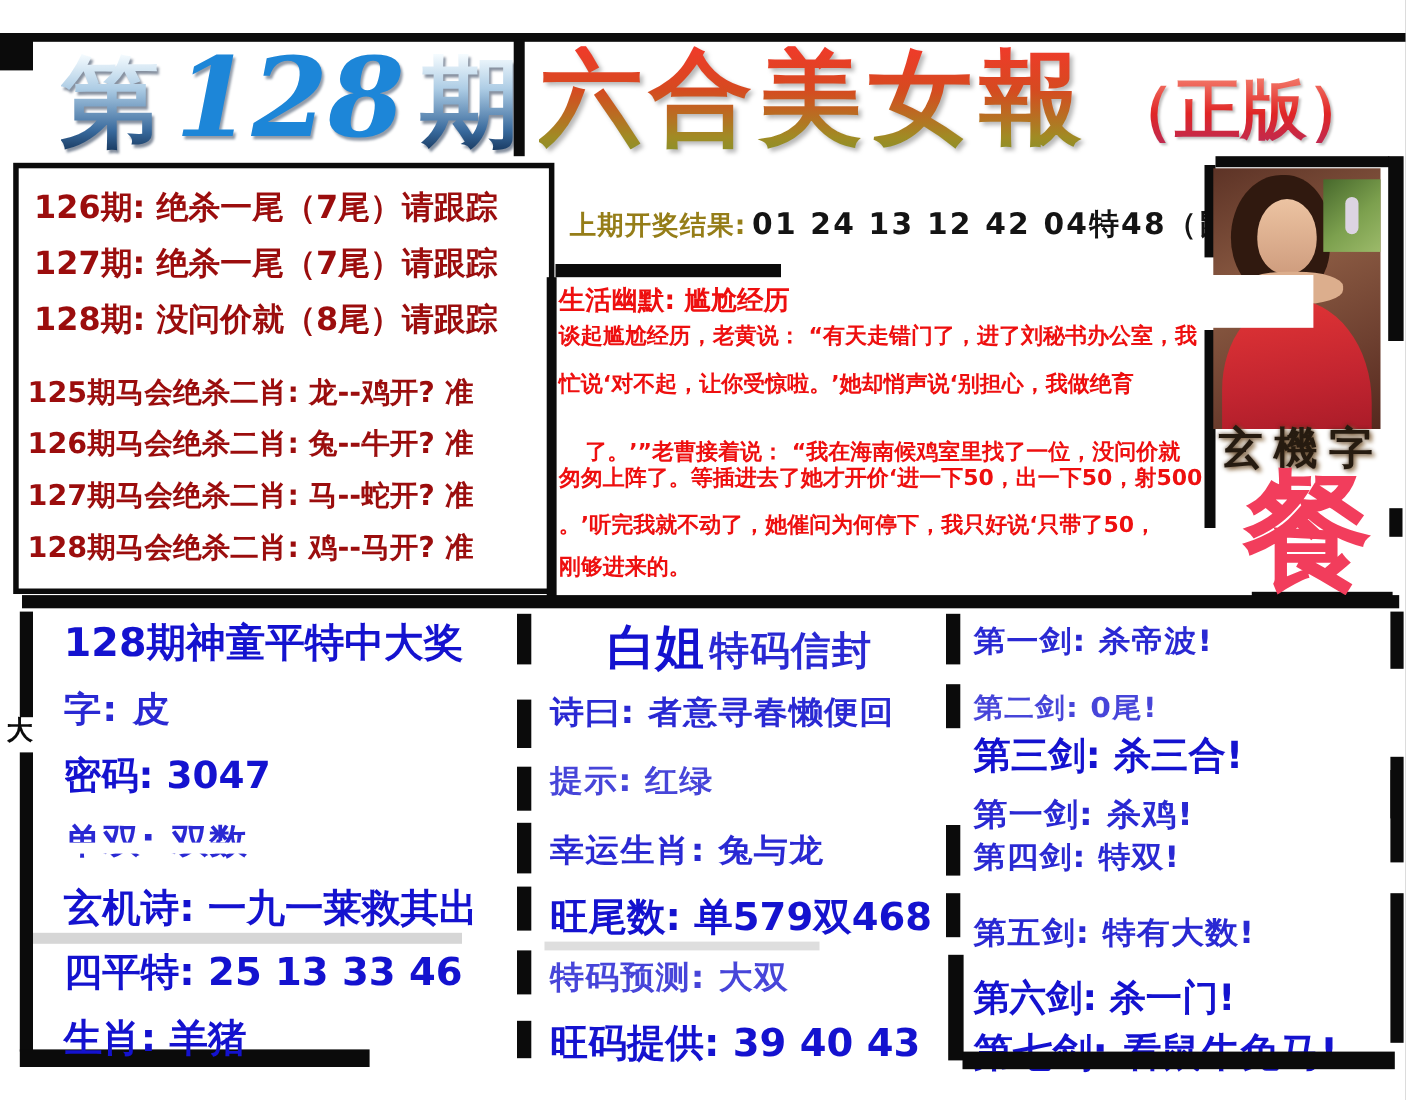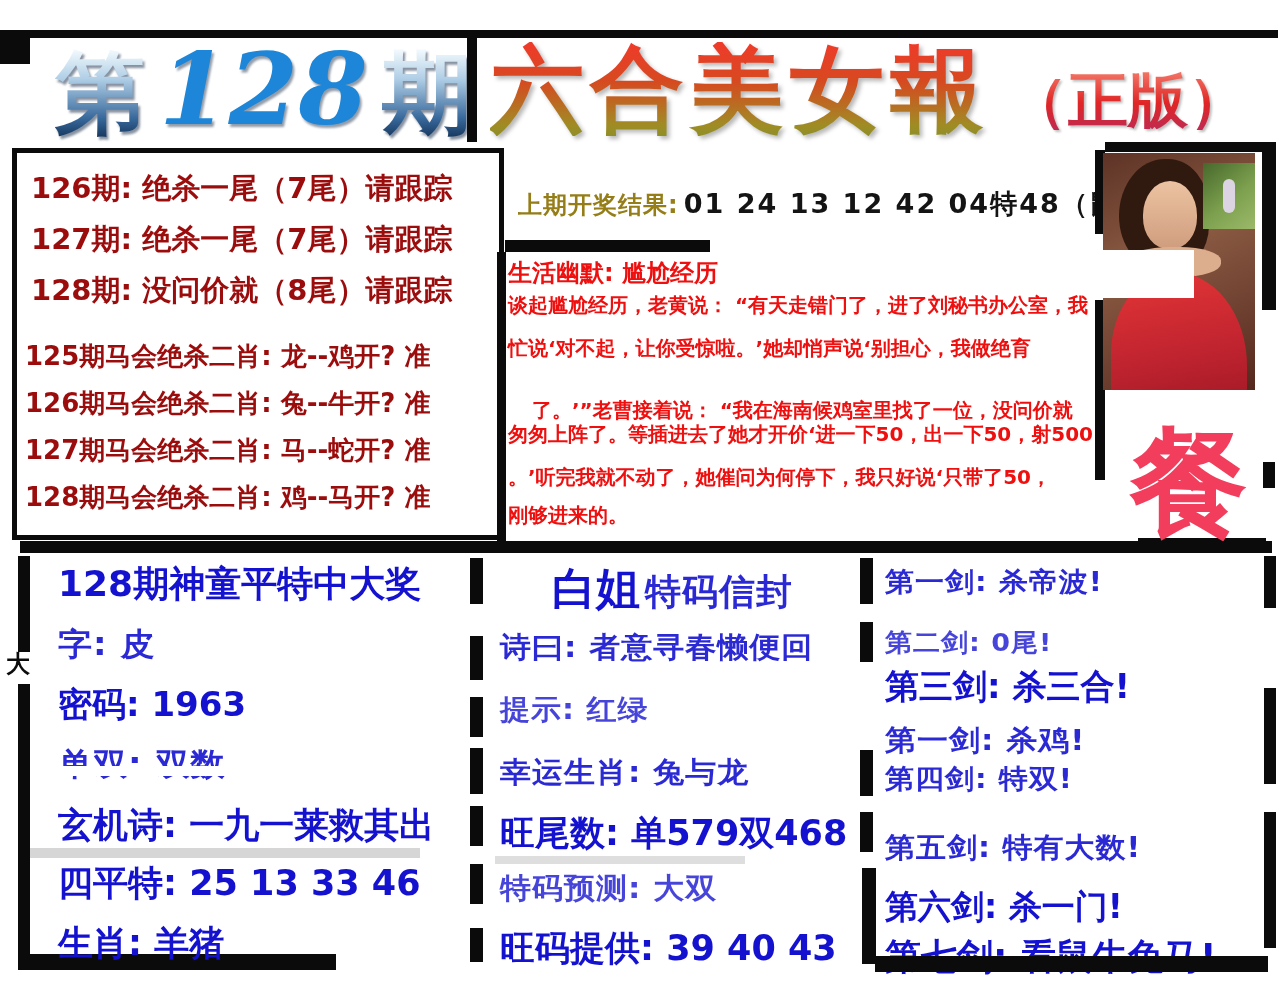--- a/index.html
+++ b/index.html
@@ -104,32 +104,33 @@
     <div class="hair"></div>
     <div class="face"></div>
     <div class="shoulders"></div>
     <div class="dress"></div>
   </div>
   <div class="inset" style="left:1203px;top:163px;width:52px;height:66px;">
     <div class="inset-figure"></div>
   </div>
   <div class="abs" style="left:1088px;top:250px;width:106px;height:48px;background:#fff;"></div>
 
+  <div class="abs mystery" style="left:1108px;top:380px;">玄機字</div>
   <div class="abs bigchar" style="left:1130px;top:424px;">餐</div>
 
   <div class="bar" style="left:20px;top:541px;width:1252px;height:12px;"></div>
 
   <div class="bar" style="left:18px;top:556px;width:12px;height:96px;"></div>
   <div class="abs" style="left:6px;top:648px;font-size:24px;font-weight:bold;color:#0b0b0b;">大</div>
   <div class="bar" style="left:18px;top:684px;width:12px;height:272px;"></div>
   <div class="bar" style="left:18px;top:954px;width:318px;height:16px;"></div>
 
   <div class="blue abs" style="left:58px;top:560px;font-size:36px;">128期神童平特中大奖</div>
   <div class="blue abs glitch" style="left:58px;top:622px;font-size:34px;">字: 皮</div>
-  <div class="blue abs" style="left:58px;top:682px;font-size:34px;">密码: 1963</div>
+  <div class="blue abs" style="left:58px;top:682px;font-size:34px;">密码: 3047</div>
   <div class="blue abs glitch" style="left:58px;top:742px;font-size:34px;">单双: 双数</div>
   <div class="abs" style="left:56px;top:766px;width:330px;height:10px;background:#fff;"></div>
   <div class="blue abs" style="left:58px;top:802px;font-size:35px;">玄机诗: 一九一莱救其出</div>
   <div class="smudge" style="left:30px;top:848px;width:390px;height:10px;opacity:.75;"></div>
   <div class="blue abs" style="left:58px;top:860px;font-size:35px;">四平特: 25 13 33 46</div>
   <div class="blue abs" style="left:58px;top:920px;font-size:35px;">生肖: 羊猪</div>
 
   <div class="bar" style="left:470px;top:558px;width:13px;height:46px;"></div>
   <div class="bar" style="left:470px;top:636px;width:13px;height:44px;"></div>
   <div class="bar" style="left:470px;top:697px;width:13px;height:40px;"></div>

